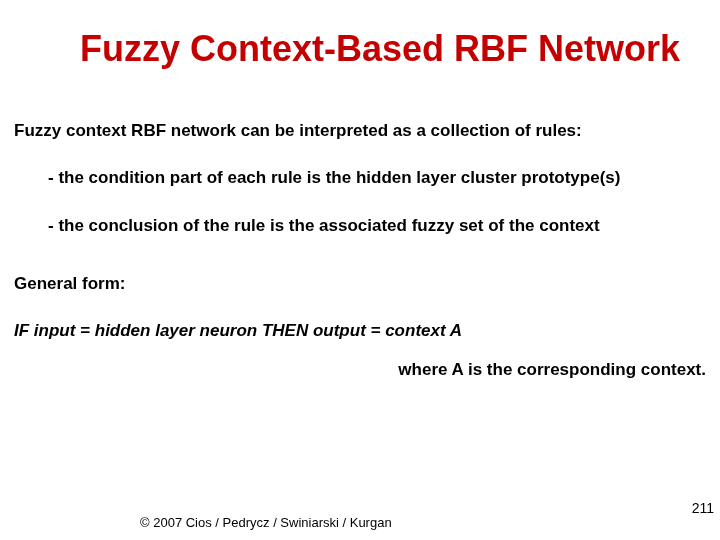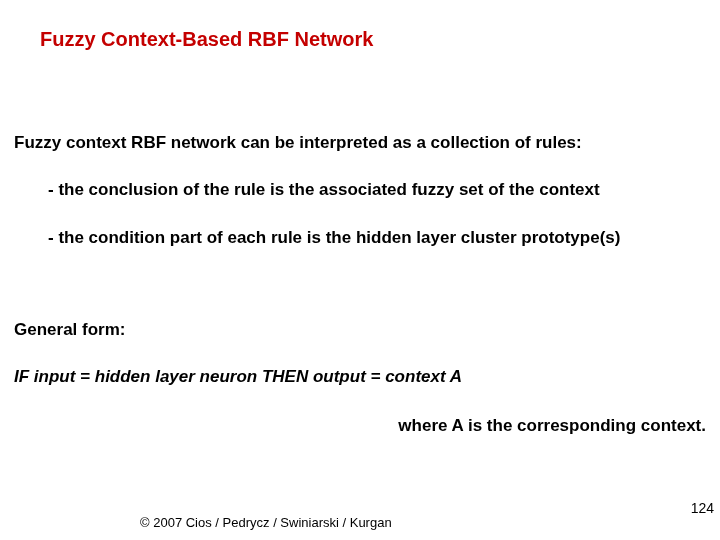--- a/index.html
+++ b/index.html
@@ -16,52 +16,52 @@
     position: relative;
     width: 720px;
     height: 540px;
     box-sizing: border-box;
   }
   .title {
     position: absolute;
     top: 28px;
     left: 0;
     right: 0;
-    text-align: left;
-    font-size: 20px;
+    text-align: right;
+    font-size: 36px;
     font-weight: bold;
     color: #c40000;
     padding: 0 40px;
   }
   .body {
     position: absolute;
-    top: 132px;
+    top: 120px;
     left: 14px;
     right: 14px;
     font-size: 17px;
     line-height: 1.25;
   }
   .para {
     margin-bottom: 26px;
     font-weight: bold;
   }
   .bullet {
     margin-left: 34px;
     margin-bottom: 26px;
     font-weight: bold;
   }
   .general {
-    margin-top: 71px;
+    margin-top: 37px;
     margin-bottom: 26px;
     font-weight: bold;
   }
   .rule {
     font-style: italic;
     font-weight: bold;
-    margin-bottom: 28px;
+    margin-bottom: 18px;
   }
   .where {
     font-weight: bold;
     text-align: right;
   }
   .copyright {
     position: absolute;
     bottom: 10px;
     left: 0;
     right: 0;
@@ -80,23 +80,23 @@
 </style>
 </head>
 <body>
 
 <div class="slide">
 
   <div class="title">Fuzzy Context-Based RBF Network</div>
 
   <div class="body">
     <div class="para">Fuzzy context RBF network can be interpreted as a collection of rules:</div>
+    <div class="bullet">- the condition part of each rule is the hidden layer cluster prototype(s)</div>
     <div class="bullet">- the conclusion of the rule is the associated fuzzy set of the context</div>
-    <div class="bullet">- the condition part of each rule is the hidden layer cluster prototype(s)</div>
     <div class="general">General form:</div>
     <div class="rule">IF input =  hidden layer neuron THEN output = context A</div>
     <div class="where">where A is the corresponding context.</div>
   </div>
 
   <div class="copyright">© 2007 Cios / Pedrycz / Swiniarski / Kurgan</div>
-  <div class="pagenum">124</div>
+  <div class="pagenum">211</div>
 
 </div>
 
 </body></html>

